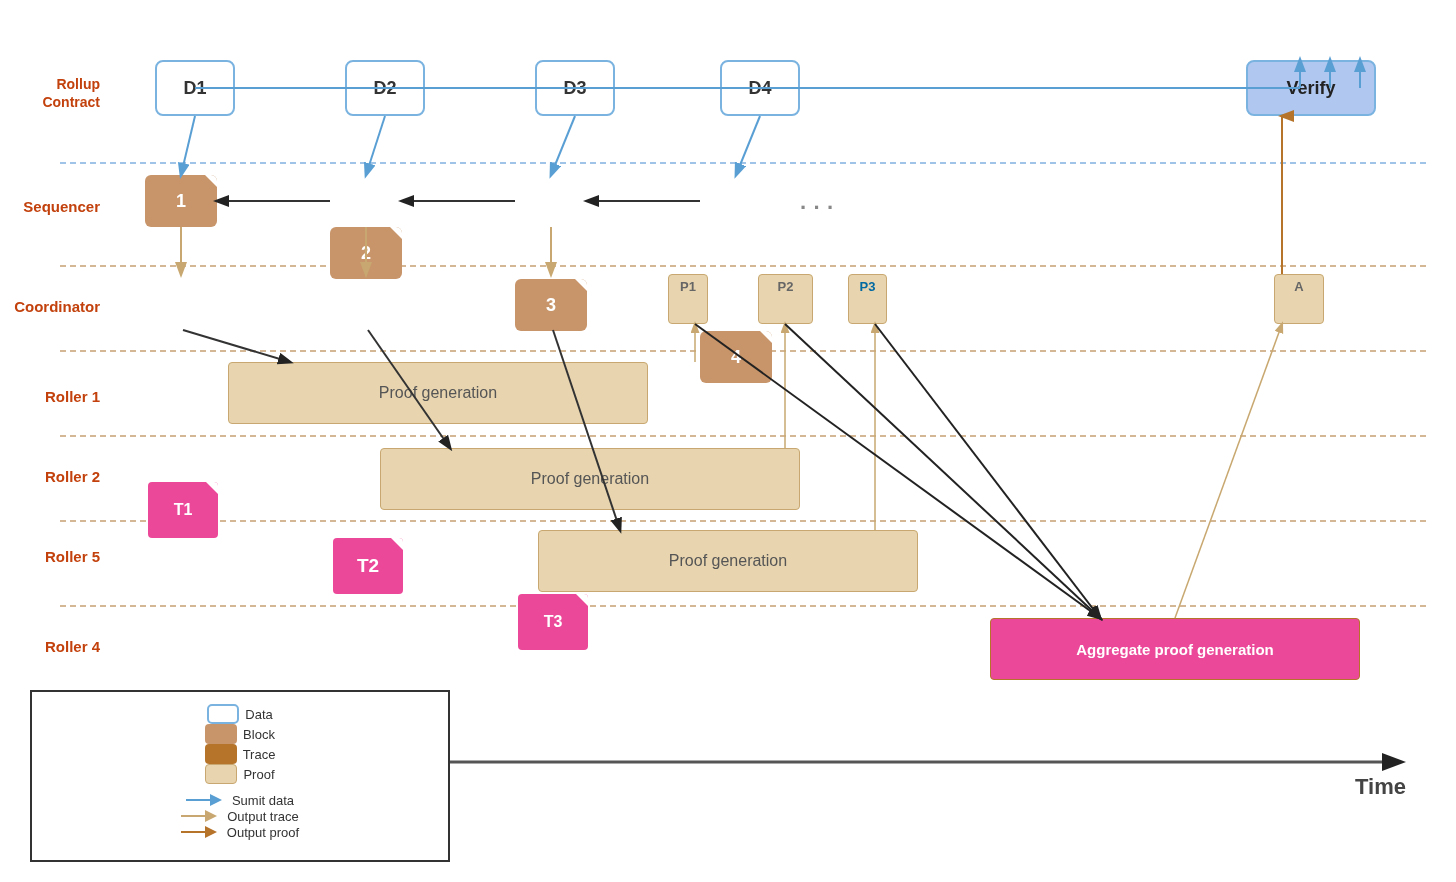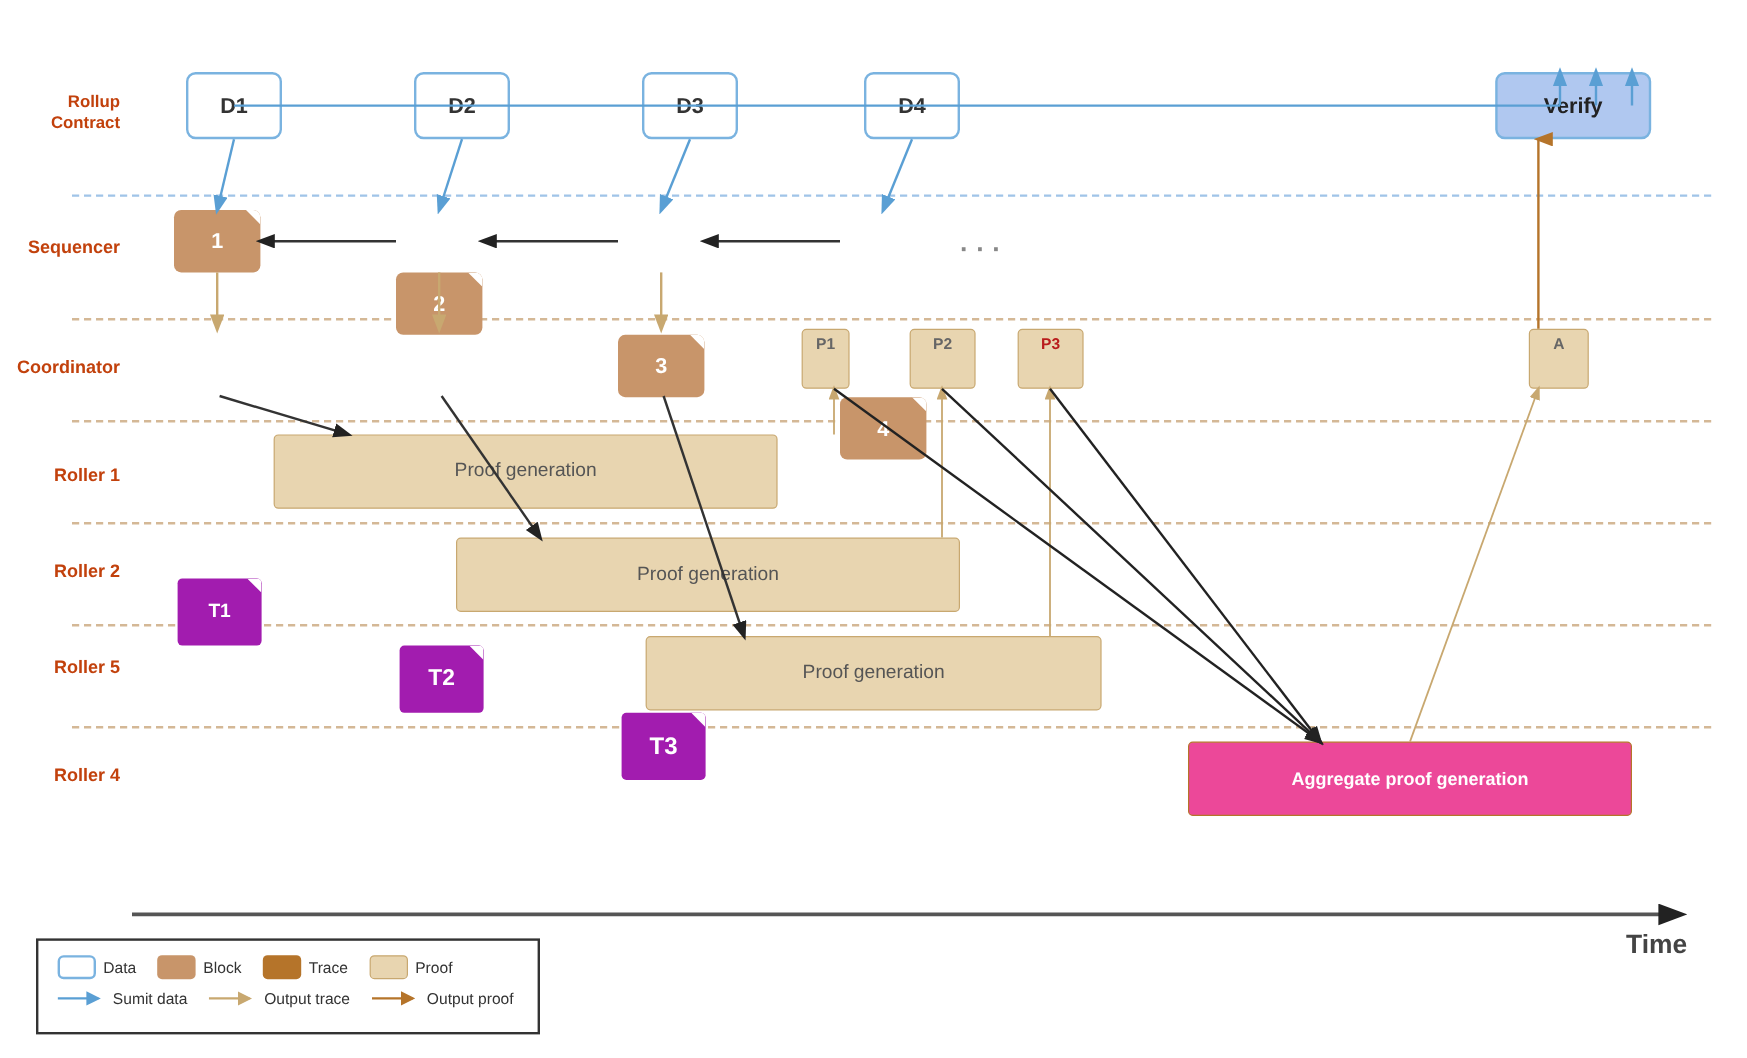--- a/index.html
+++ b/index.html
@@ -46,21 +46,21 @@
       border: 2.5px solid #7ab3e0;
       color: #333;
       border-radius: 8px;
     }
     .block-sequencer {
       background: #c8956a;
       color: #fff;
       border-radius: 6px;
     }
     .block-trace {
-      background: #a21caf;
+      background: #ec4899;
       color: #fff;
       border-radius: 4px;
       
     }
     .block-proof {
       background: #e8d5b0;
       color: #555;
       border: 1.5px solid #c8a870;
       border-radius: 4px;
     }
@@ -101,22 +101,22 @@
       bottom: 20px;
       left: 30px;
       border: 2px solid #333;
       background: #fff;
       padding: 12px 16px;
       width: 420px;
     }
     .legend-row {
       display: flex;
       align-items: center;
-      gap: 18px;
       margin-bottom: 8px;
+      flex-direction: column;
     }
     .legend-item {
       display: flex;
       align-items: center;
       gap: 6px;
       font-size: 13px;
       color: #333;
     }
     .legend-box {
       width: 32px;
@@ -178,37 +178,37 @@
   <div class="block-item block-verify" style="right:80px; top:60px; width:130px; height:56px; font-size:18px; font-weight:bold;">Verify</div>
 
   <div class="block-item block-sequencer folded" style="left:145px; top:175px; width:72px; height:52px; font-size:18px;">1</div>
   <div class="block-item block-sequencer folded" style="left:330px; top:175px; width:72px; height:52px; font-size:18px;">2</div>
   <div class="block-item block-sequencer folded" style="left:515px; top:175px; width:72px; height:52px; font-size:18px;">3</div>
   <div class="block-item block-sequencer folded" style="left:700px; top:175px; width:72px; height:52px; font-size:18px;">4</div>
   <div style="position:absolute; left:800px; top:195px; font-size:22px; color:#888; font-weight:bold;">· · ·</div>
 
   <div class="block-item block-trace folded" style="left:148px; top:274px; width:70px; height:56px; font-size:16px;">T1</div>
   <div class="block-item block-trace folded" style="left:333px; top:274px; width:70px; height:56px; font-size:19px;">T2</div>
-  <div class="block-item block-trace folded" style="left:518px; top:274px; width:70px; height:56px; font-size:20px;">T3</div>
+  <div class="block-item block-trace folded" style="left:518px; top:274px; width:70px; height:56px; font-size:16px;">T3</div>
 
   <div class="block-item block-proof" style="left:668px; top:274px; width:40px; height:50px; flex-direction:column; justify-content:flex-start; padding-top:4px; font-size:13px; color:#666;">
     P1
     <div class="proof-lines" style="position:relative; margin-top:4px;">
       <div class="proof-line"></div>
       <div class="proof-line"></div>
     </div>
   </div>
   <div class="block-item block-proof" style="left:758px; top:274px; width:55px; height:50px; flex-direction:column; justify-content:flex-start; padding-top:4px; font-size:13px; color:#666;">
     P2
     <div class="proof-lines" style="position:relative; margin-top:4px;">
       <div class="proof-line"></div>
       <div class="proof-line"></div>
     </div>
   </div>
-  <div class="block-item block-proof" style="left:848px; top:274px; width:55px; height:50px; flex-direction:column; justify-content:flex-start; padding-top:4px; font-size:13px; color:#b91c1c;">
+  <div class="block-item block-proof" style="left:848px; top:274px; width:39px; height:50px; flex-direction:column; justify-content:flex-start; padding-top:4px; font-size:13px; color:#0369a1;">
     P3
     <div class="proof-lines" style="position:relative; margin-top:4px;">
       <div class="proof-line"></div>
       <div class="proof-line"></div>
     </div>
   </div>
 
   <div class="block-item block-proof" style="right:132px; top:274px; width:50px; height:50px; flex-direction:column; justify-content:flex-start; padding-top:4px; font-size:13px; color:#666;">
     A
     <div class="proof-lines" style="position:relative; margin-top:4px;">

